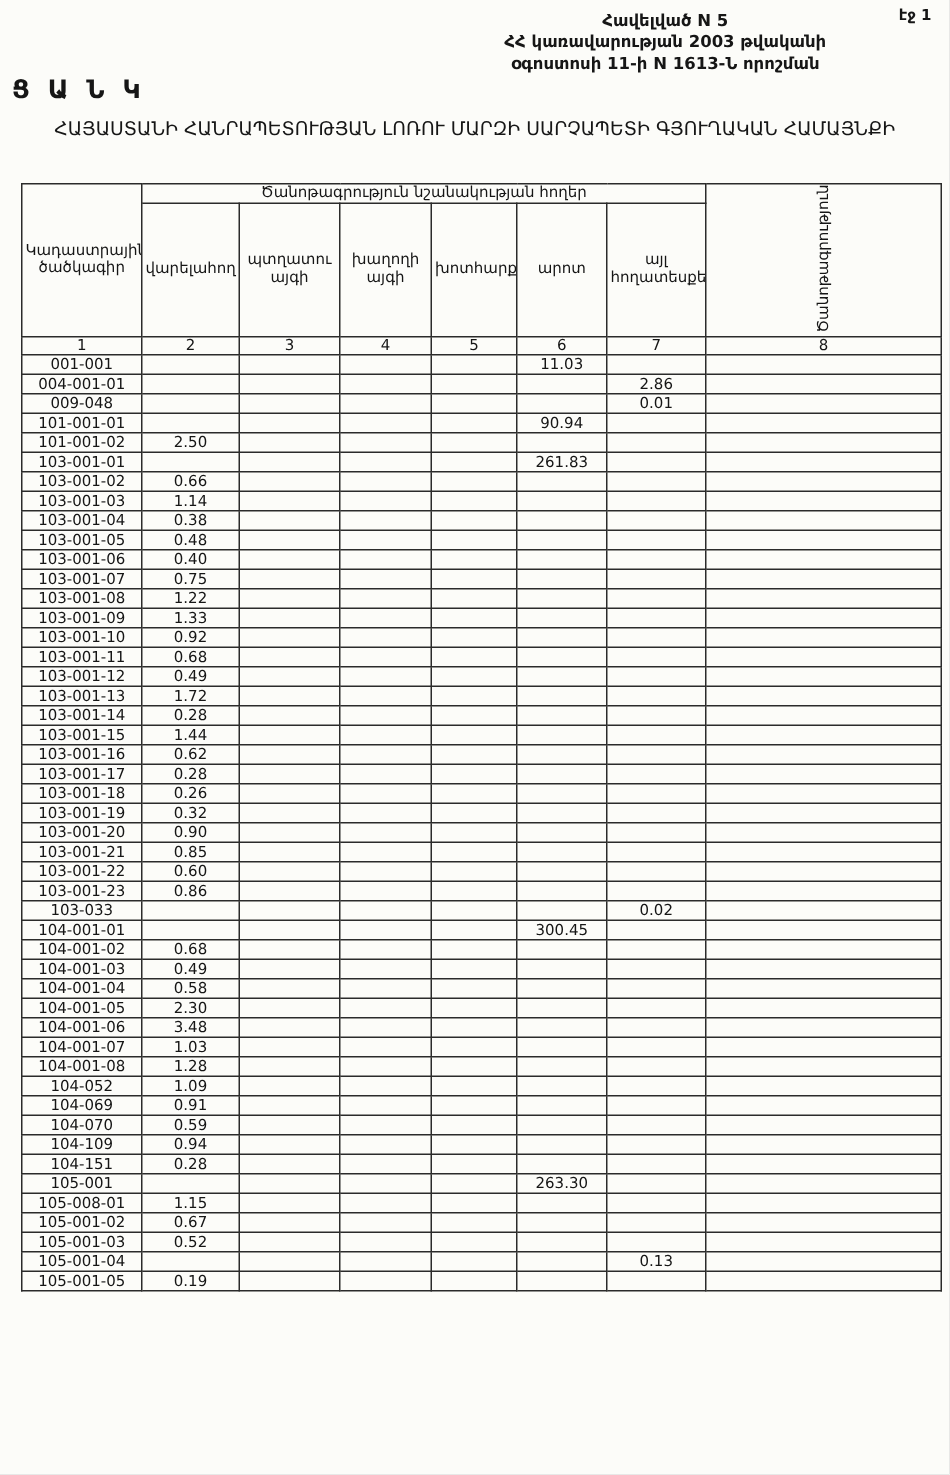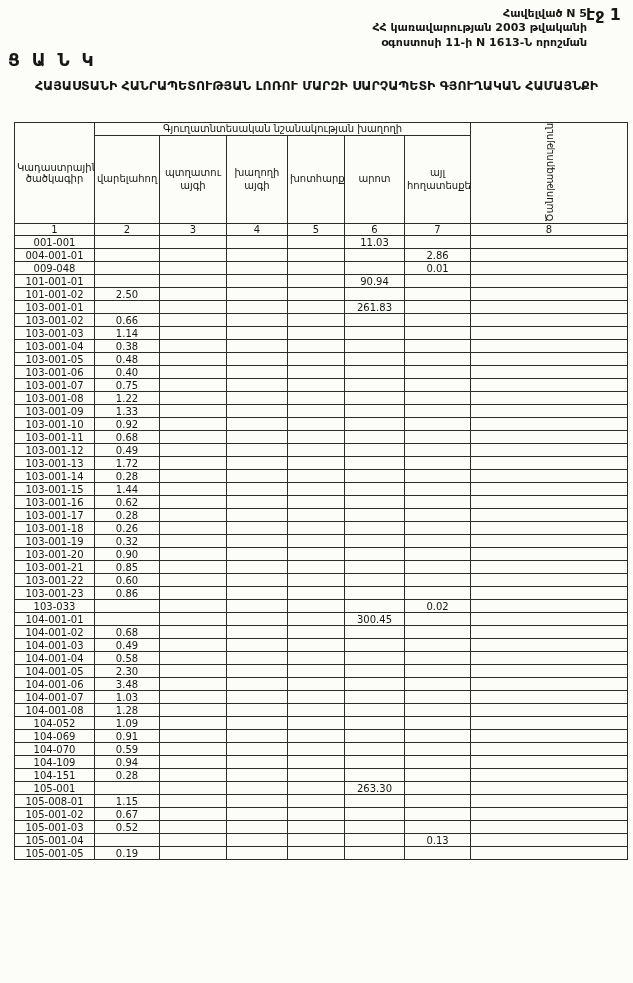--- a/index.html
+++ b/index.html
@@ -3,24 +3,24 @@
 <meta charset="utf-8">
 <style>
   * { box-sizing: border-box; }
   html, body { margin: 0; padding: 0; background: #d9d9d9; }
   .page {
     width: 633px; height: 983px; margin: 0 auto; position: relative;
     background: #fcfcf9; color: #161616; overflow: hidden;
     padding: 5px 8px;
     font-family: "DejaVu Sans", sans-serif;
   }
-  .page-num { position: absolute; top: 5px; right: 12px; font-size: 16px; font-weight: bold; }
-  .appendix { margin: 2px 38px 0 292px; text-align: right; font-size: 11px; font-weight: bold; line-height: 1.3; }
+  .page-num { position: absolute; top: 5px; right: 12px; font-size: 10px; font-weight: bold; }
+  .appendix { margin: 2px 38px 0 292px; text-align: center; font-size: 11px; font-weight: bold; line-height: 1.3; }
   .list-heading { text-align: left; font-size: 17px; font-weight: bold; letter-spacing: 3px; }
-  .doc-title { text-align: center; font-size: 12.5px; font-weight: bold; line-height: 1.25; margin-top: 8px; }
+  .doc-title { text-align: center; font-size: 12.5px; font-weight: normal; line-height: 1.25; margin-top: 8px; }
 
   table.land-table { border-collapse: collapse; table-layout: fixed; width: 613px; margin: 28px 0 0 6px; }
   .land-table td { border: 1px solid #2b2b2b; text-align: center; vertical-align: middle;
                    padding: 0 2px; font-size: 10px; height: 13px; line-height: 1.1; overflow: hidden; }
   .col1-head { font-size: 8.5px; line-height: 1.25; white-space: normal; }
   .group-head { font-size: 10px; height: 15px; white-space: nowrap; }
   .subhead-row td { height: 86px; font-size: 10px; line-height: 1.25; white-space: normal; }
   .num-row td { height: 12px; font-size: 10px; }
   tbody td { white-space: nowrap; }
   .vertical { display: inline-block; writing-mode: vertical-rl; transform: rotate(180deg);
@@ -52,21 +52,21 @@
         <col style="width:67px">
         <col style="width:61px">
       <col style="width:57px">
         <col style="width:60px">
         <col style="width:66px">
         <col style="width:157px">
     </colgroup>
     <thead>
       <tr>
         <td rowspan="2" class="col1-head">Կադաստրային ծածկագիր</td>
-        <td colspan="6" class="group-head">Գյուղատնտեսական նշանակության խաղողի</td>
+        <td colspan="6" class="group-head">Ծանոթագրություն նշանակության հողեր</td>
         <td rowspan="2">
           <span class="vertical">Ծանոթագրություն</span>
         </td>
       </tr>
       <tr class="subhead-row">
         <td>վարելահող</td>
         <td>պտղատու այգի</td>
         <td>խաղողի այգի</td>
         <td>խոտհարք</td>
         <td>արոտ</td>

